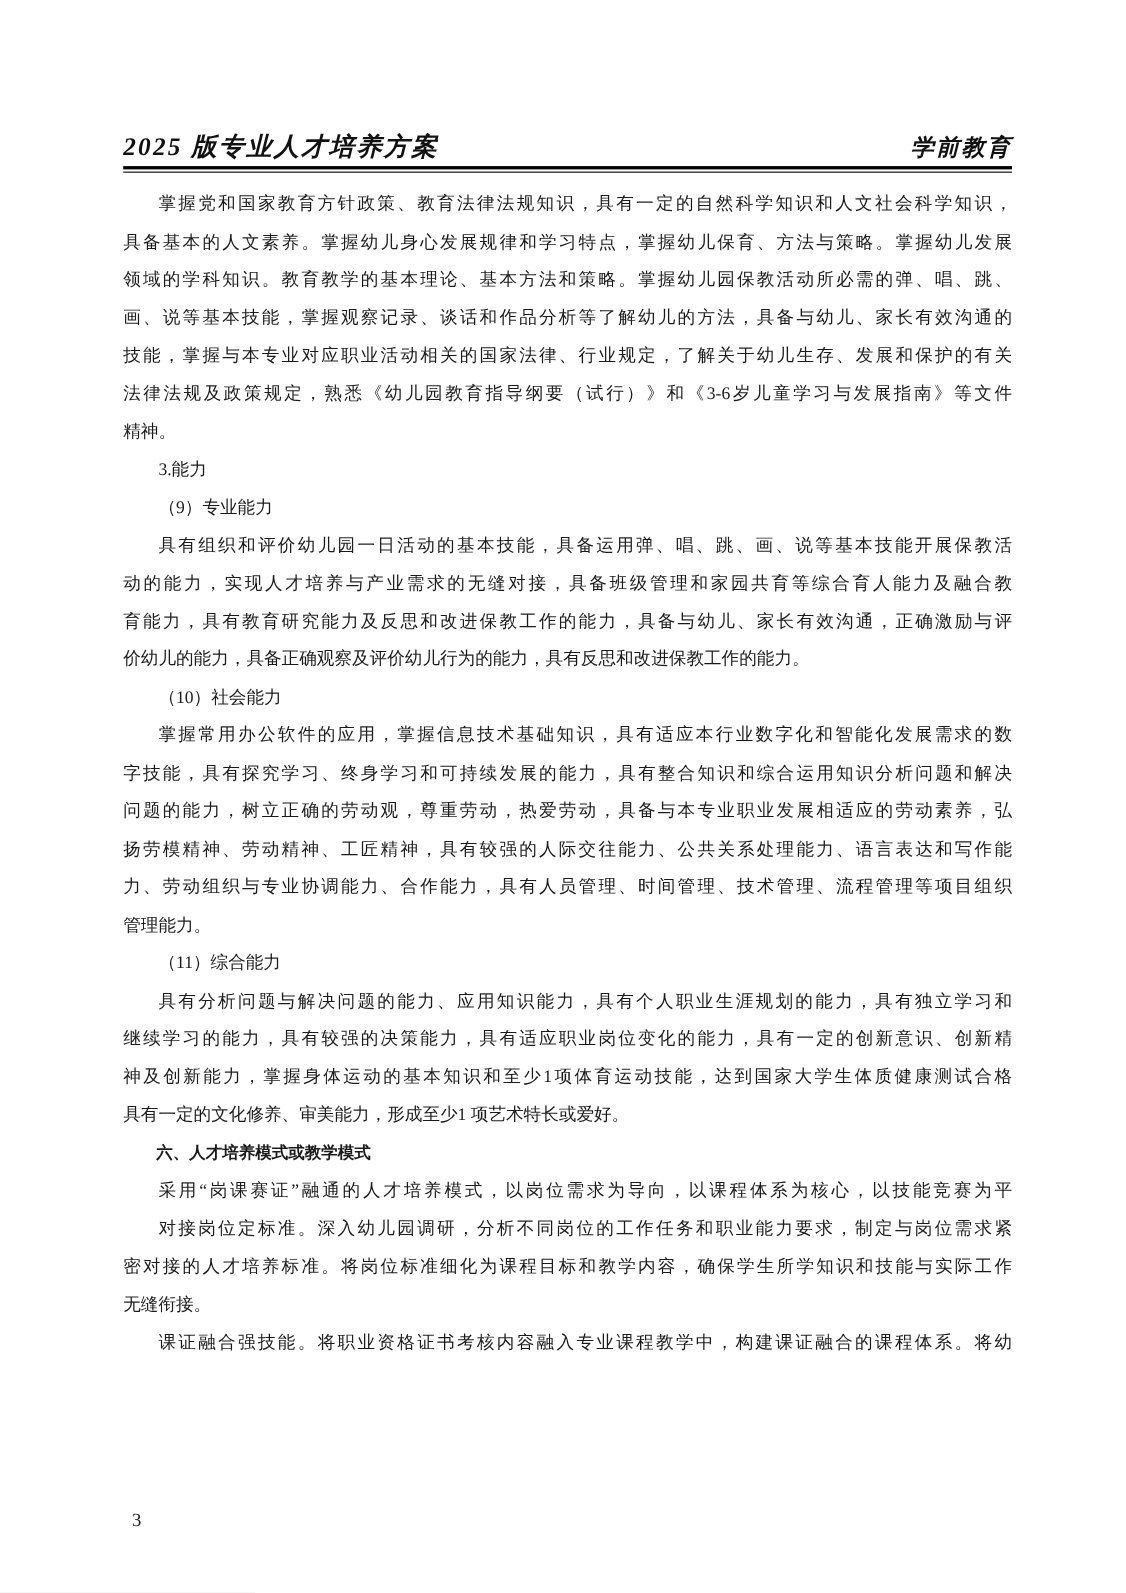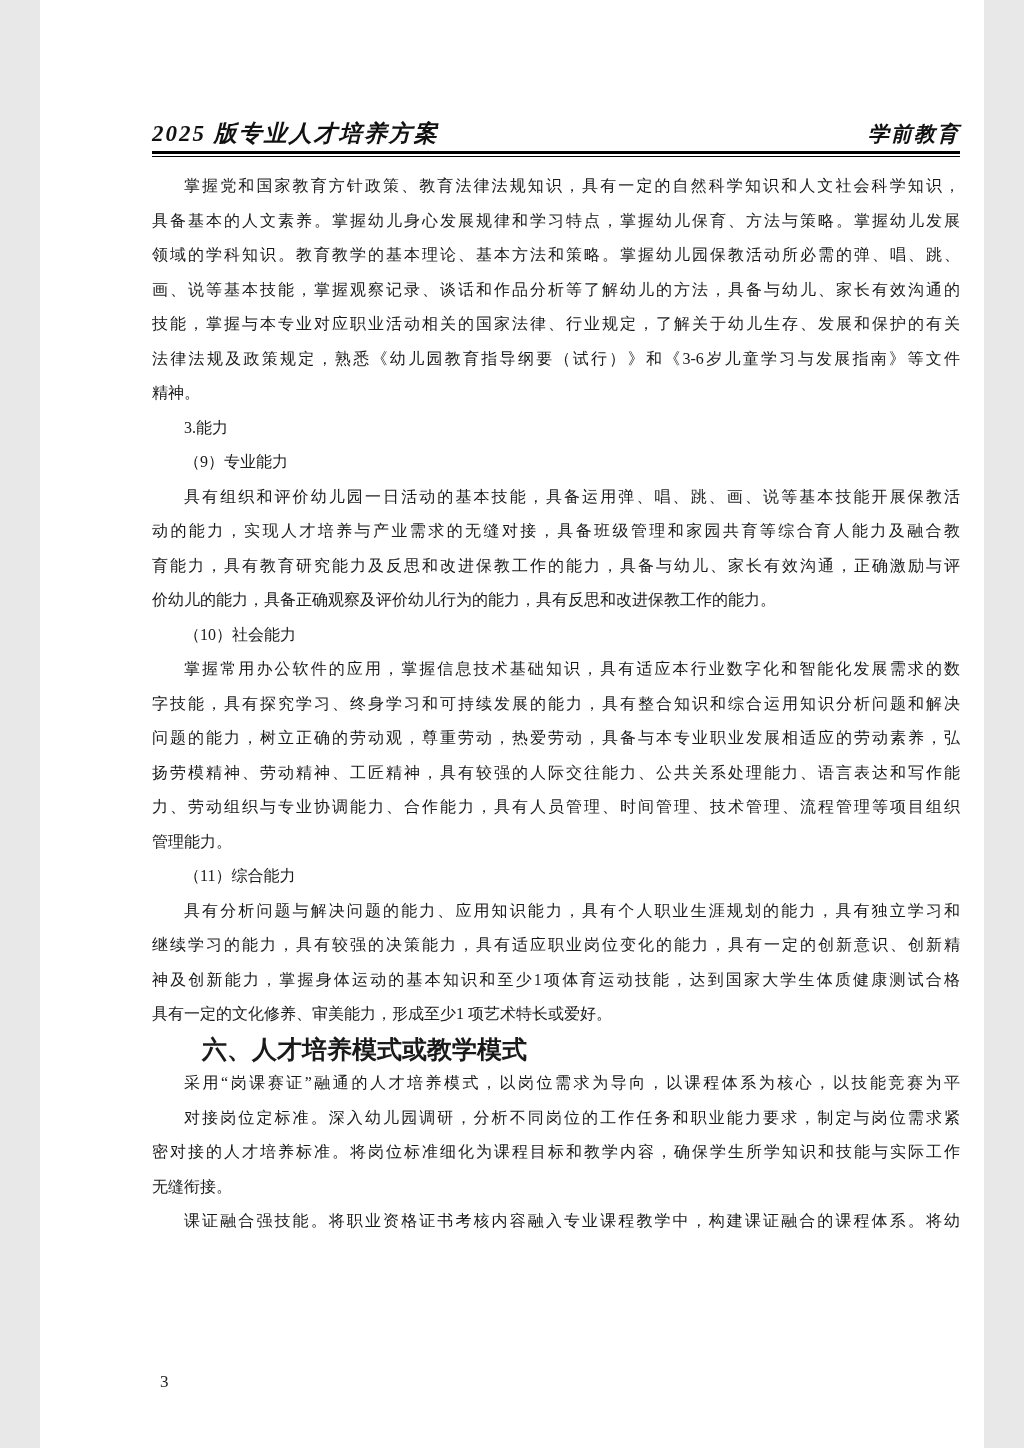--- a/index.html
+++ b/index.html
@@ -1,19 +1,19 @@
 <!DOCTYPE html>
 <html><head>
 <meta charset="utf-8">
 <style>
   * { margin: 0; padding: 0; box-sizing: border-box; }
   html, body { background: #e8e8e8; }
   .page {
     position: relative;
-    width: 944px;
+    width: 1024px;
     height: 1448px;
     background: #ffffff;
     margin: 0 auto;
     font-family: "Liberation Serif", serif;
     color: #111;
     overflow: hidden;
   }
   .header {
     position: absolute;
     top: 118px;
@@ -61,21 +61,21 @@
   }
   .line.just {
     text-align-last: justify;
   }
   .line.indent {
     text-indent: 2em;
   }
   .line.heading {
     font-family: "Liberation Sans", sans-serif;
     font-weight: bold;
-    font-size: 25px;
+    font-size: 15px;
   }
   .footer-pageno {
     position: absolute;
     top: 1372px;
     left: 120px;
     font-size: 17px;
     font-family: "Liberation Serif", serif;
     color: #222;
   }
 </style>

